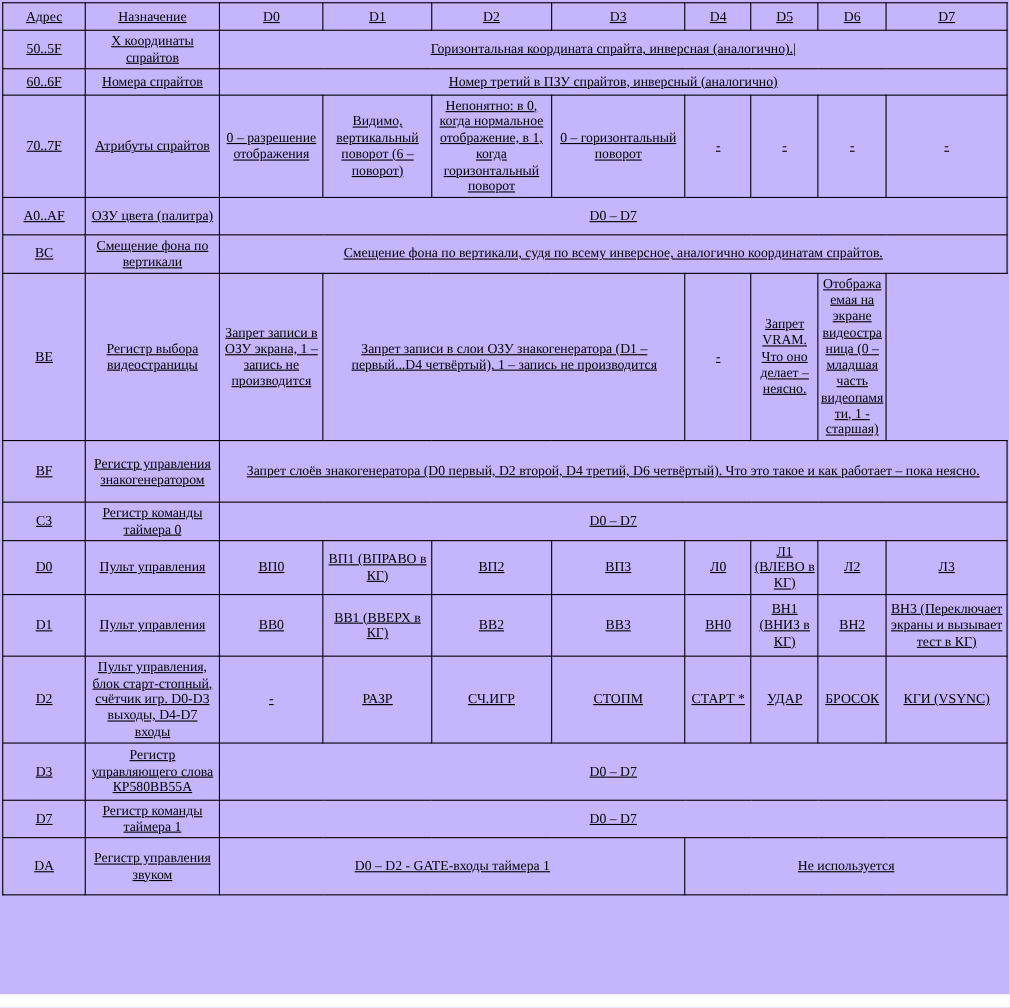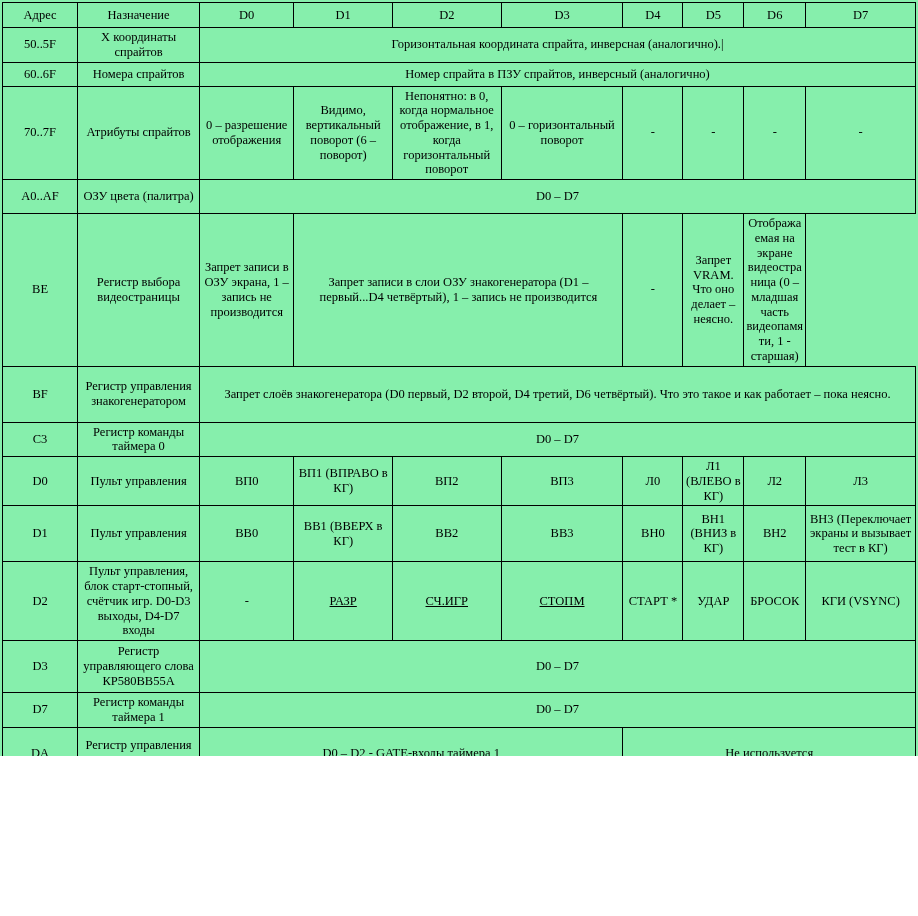--- a/index.html
+++ b/index.html
@@ -6,25 +6,26 @@
     margin: 0;
     padding: 0;
     background: #ffffff;
   }
   body {
     font-family: "Liberation Serif", serif;
     color: #000000;
   }
   #page {
     width: 918px;
-    height: 756px;
+    height: 904px;
     position: relative;
     overflow: hidden;
-    background: #86efac;
+    background: #c4b5fd;
     box-sizing: border-box;
+    text-decoration: underline;
   }
   table.reg {
     border-collapse: collapse;
     width: 914px;
     margin: 2px 0 0 2px;
     table-layout: fixed;
   }
   table.reg col.c-addr   { width: 74px; }
   table.reg col.c-purp   { width: 120px; }
   table.reg col.c-d0     { width: 93px; }
@@ -103,21 +104,21 @@
 
       <tr class="h-34">
         <td class="addr">50..5F</td>
         <td class="purp">X координаты спрайтов</td>
         <td class="wide" colspan="8">Горизонтальная координата спрайта, инверсная (аналогично).|</td>
       </tr>
 
       <tr class="h-24">
         <td class="addr">60..6F</td>
         <td class="purp">Номера спрайтов</td>
-        <td class="wide" colspan="8">Номер спрайта в ПЗУ спрайтов, инверсный (аналогично)</td>
+        <td class="wide" colspan="8">Номер третий в ПЗУ спрайтов, инверсный (аналогично)</td>
       </tr>
 
       <tr class="tall-70">
         <td class="addr">70..7F</td>
         <td class="purp">Атрибуты спрайтов</td>
         <td>0 – разрешение отображения</td>
         <td>Видимо, вертикальный поворот (6 – поворот)</td>
         <td>Непонятно: в 0, когда нормальное отображение, в 1, когда горизонтальный поворот</td>
         <td>0 – горизонтальный поворот</td>
         <td>-</td>
@@ -125,20 +126,25 @@
         <td>-</td>
         <td>-</td>
       </tr>
 
       <tr class="h-34">
         <td class="addr">A0..AF</td>
         <td class="purp">ОЗУ цвета (палитра)</td>
         <td class="wide" colspan="8">D0 – D7</td>
       </tr>
 
+      <tr class="h-34">
+        <td class="addr">BC</td>
+        <td class="purp">Смещение фона по вертикали</td>
+        <td class="wide" colspan="8">Смещение фона по вертикали, судя по всему инверсное, аналогично координатам спрайтов.</td>
+      </tr>
 
 
       <tr class="tall-be">
         <td class="addr">BE</td>
         <td class="purp">Регистр выбора видеостраницы</td>
         <td>Запрет записи в ОЗУ экрана, 1 – запись не производится</td>
         <td colspan="3">Запрет записи в слои ОЗУ знакогенератора (D1 – первый...D4 четвёртый), 1 – запись не производится</td>
         <td>-</td>
         <td>Запрет VRAM. Что оно делает – неясно.</td>
         <td>Отображаемая на экране видеостраница (0 – младшая часть видеопамяти, 1 - старшая)</td>

